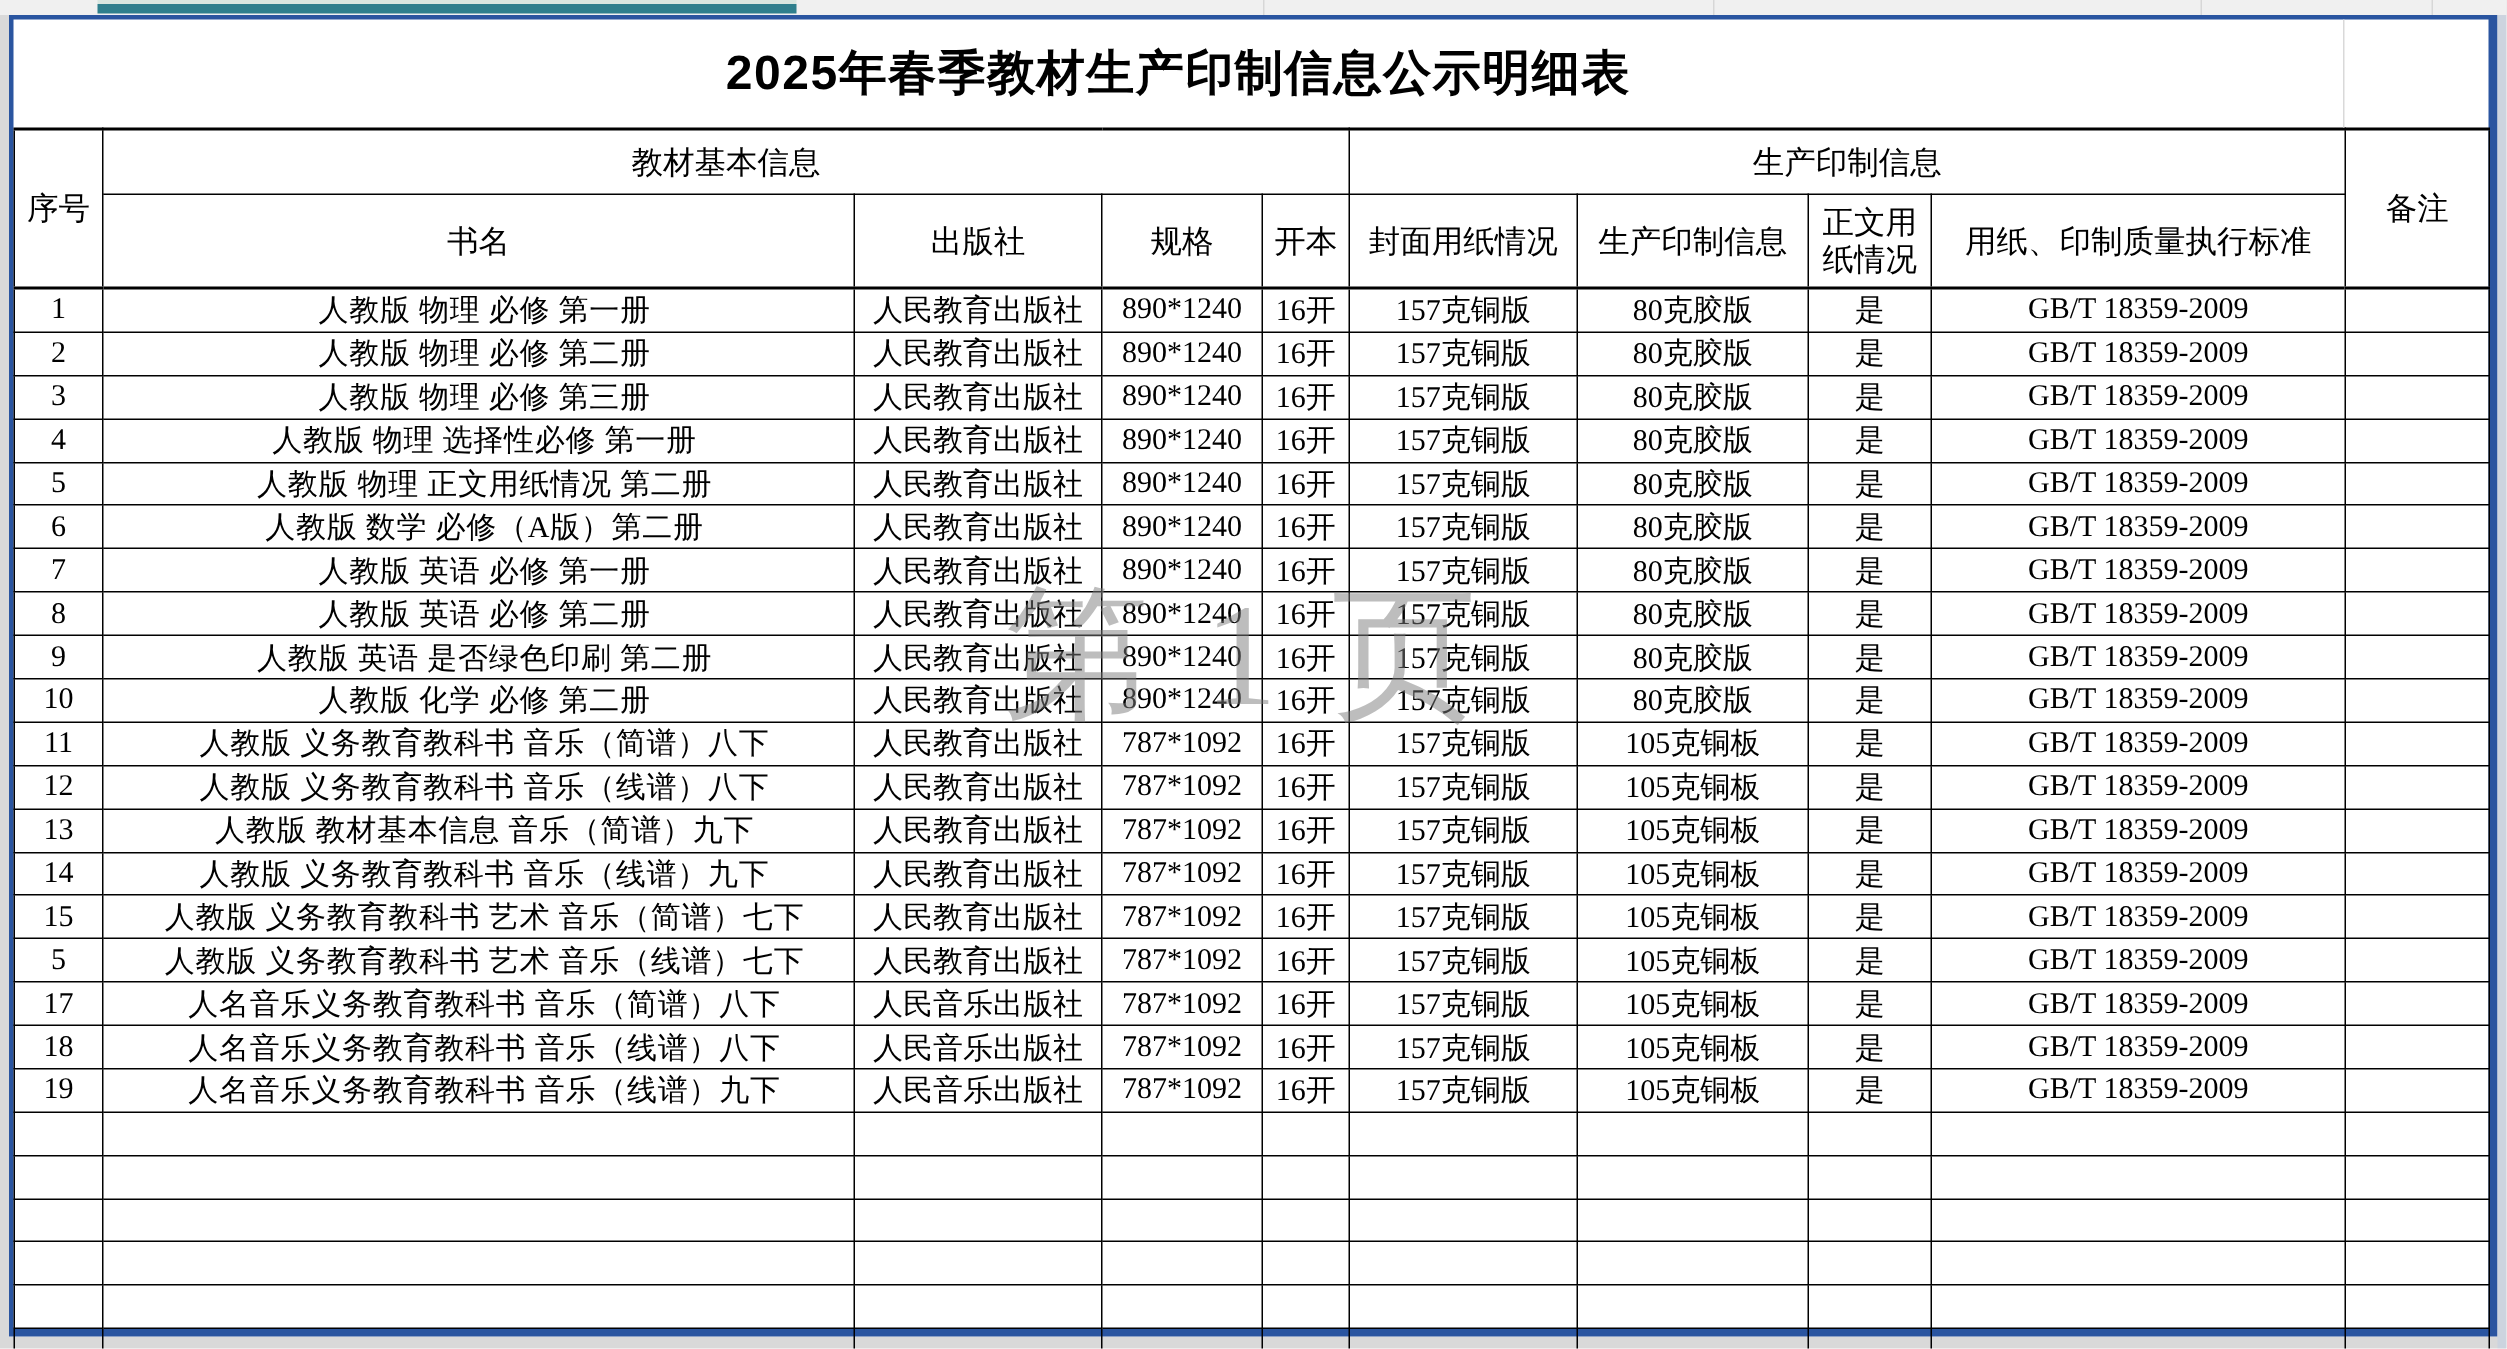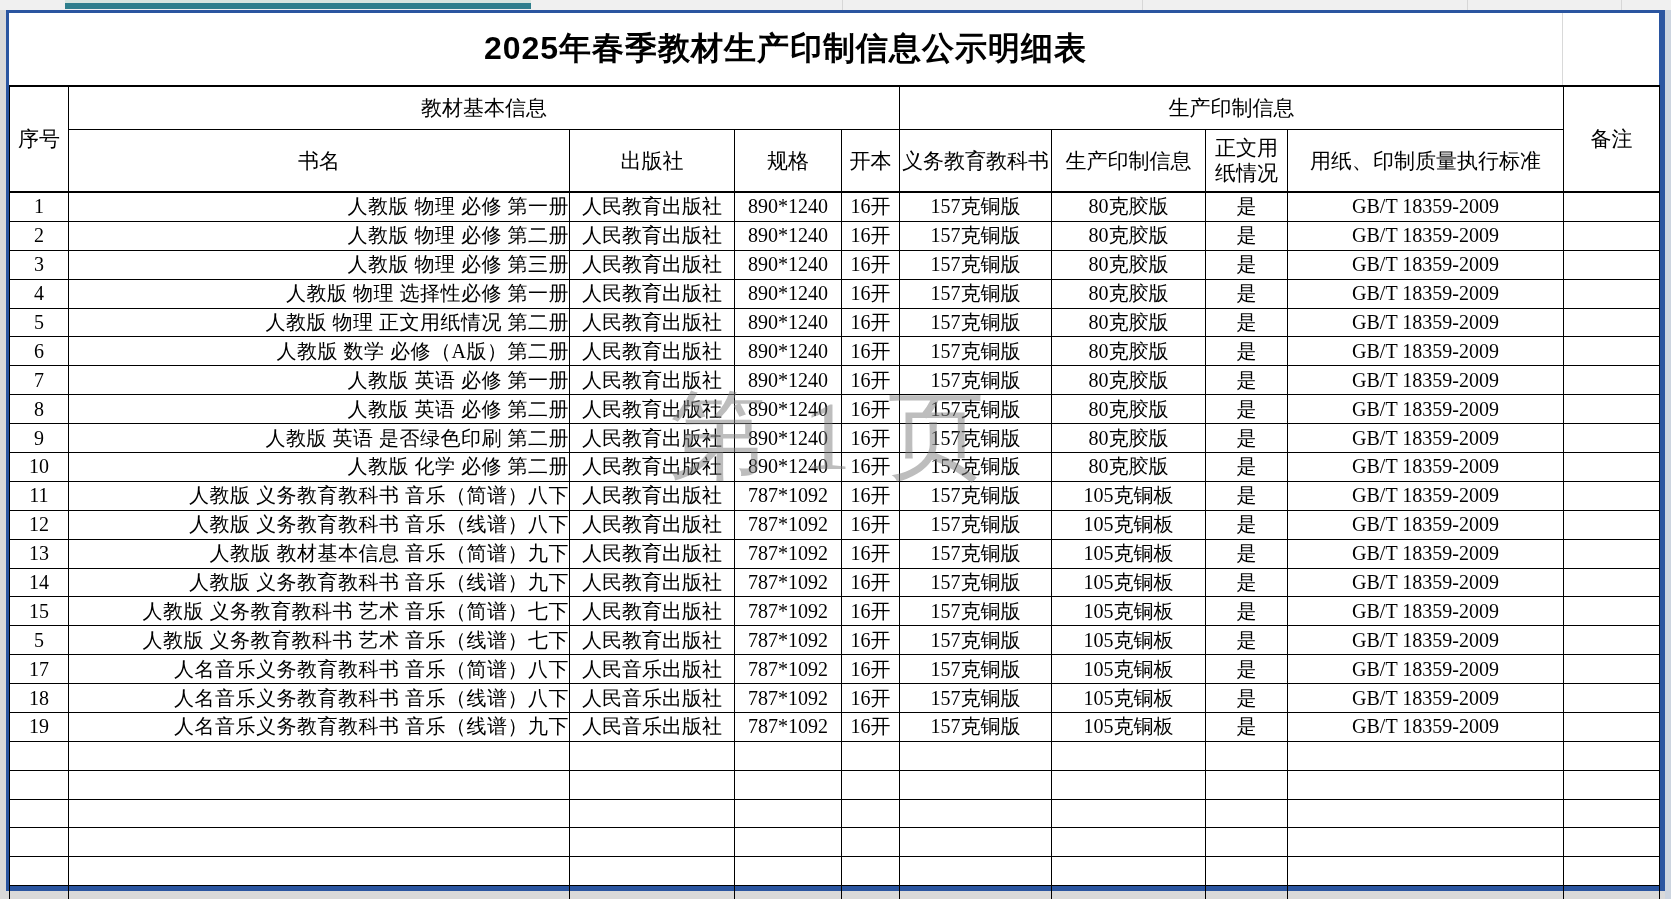--- a/index.html
+++ b/index.html
@@ -42,21 +42,21 @@
     font-weight:normal;color:#000;padding:0;
   }
   .data-table thead th{font-size:21px;border-radius:13px;}
   .h1row th{height:42px;}
   .h2row th{height:61px;border-bottom:2px solid #000;}
   .rowspan2{border-bottom:2px solid #000 !important;}
   th.wrap{white-space:normal;line-height:25px;padding:0 7px;}
   .data-table tbody td{font-size:20px;height:27.9px;}
   tr[data-name="empty-table-row"] td{height:27.8px;}
   .c{text-align:center;}
-  .l{text-align:right;padding-left:8px !important;letter-spacing:0.5px;}
+  .l{text-align:center;padding-left:8px !important;letter-spacing:0.5px;}
   
   .watermark{
     position:absolute;left:630px;top:386px;width:400px;z-index:10;
     text-align:center;font-size:97px;line-height:1.05;
     color:#7d7d7d;opacity:0.5;letter-spacing:6px;
     pointer-events:none;white-space:nowrap;
     font-family:Liberation Serif, serif;
   }
 </style>
 </head>
@@ -96,21 +96,21 @@
         <th rowspan="2" class="c rowspan2" data-name="col-header-seq">序号</th>
         <th colspan="4" class="c" data-name="group-header-basic-info">教材基本信息</th>
         <th colspan="4" class="c" data-name="group-header-print-info">生产印制信息</th>
         <th rowspan="2" class="c rowspan2" data-name="col-header-remark">备注</th>
       </tr>
       <tr class="h2row" data-name="header-columns-row">
         <th class="c" data-name="col-header-book">书名</th>
         <th class="c" data-name="col-header-publisher">出版社</th>
         <th class="c" data-name="col-header-spec">规格</th>
         <th class="c" data-name="col-header-format">开本</th>
-        <th class="c" data-name="col-header-cover-paper">义务教育教科书</th>
+        <th class="c" data-name="col-header-cover-paper">封面用纸情况</th>
         <th class="c" data-name="col-header-body-paper">生产印制信息</th>
         <th class="c wrap" data-name="col-header-green-print">正文用纸情况</th>
         <th class="c" data-name="col-header-standard">用纸、印制质量执行标准</th>
       </tr>
     </thead>
     <tbody data-name="table-body">
         <tr data-name="table-row">
     <td class="c" data-name="cell-seq">1</td>
     <td class="l" data-name="cell-book-name">人教版 物理 必修 第一册</td>
     <td class="c" data-name="cell-publisher">人民教育出版社</td>

